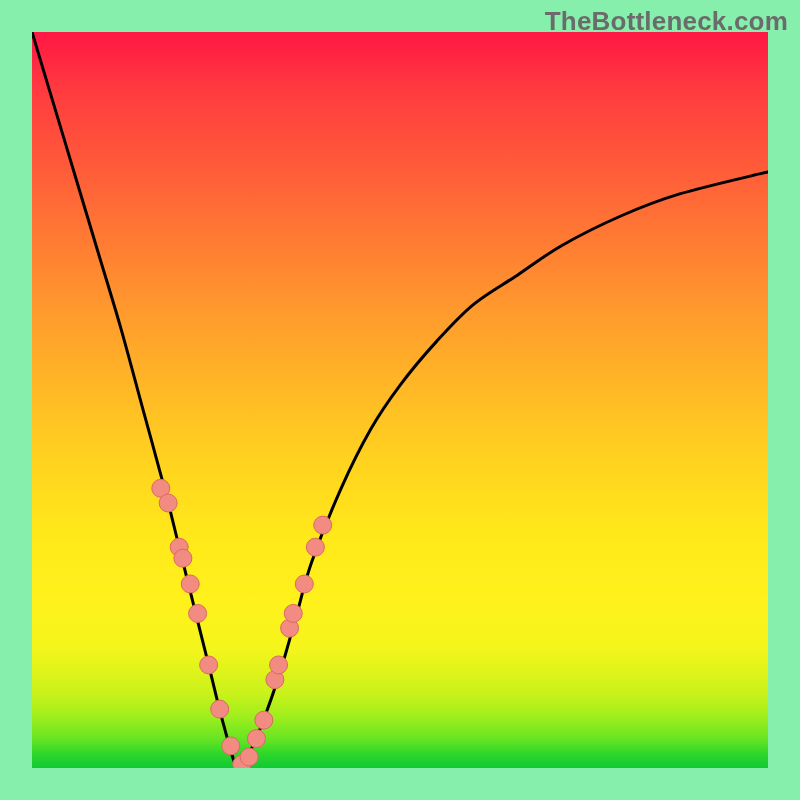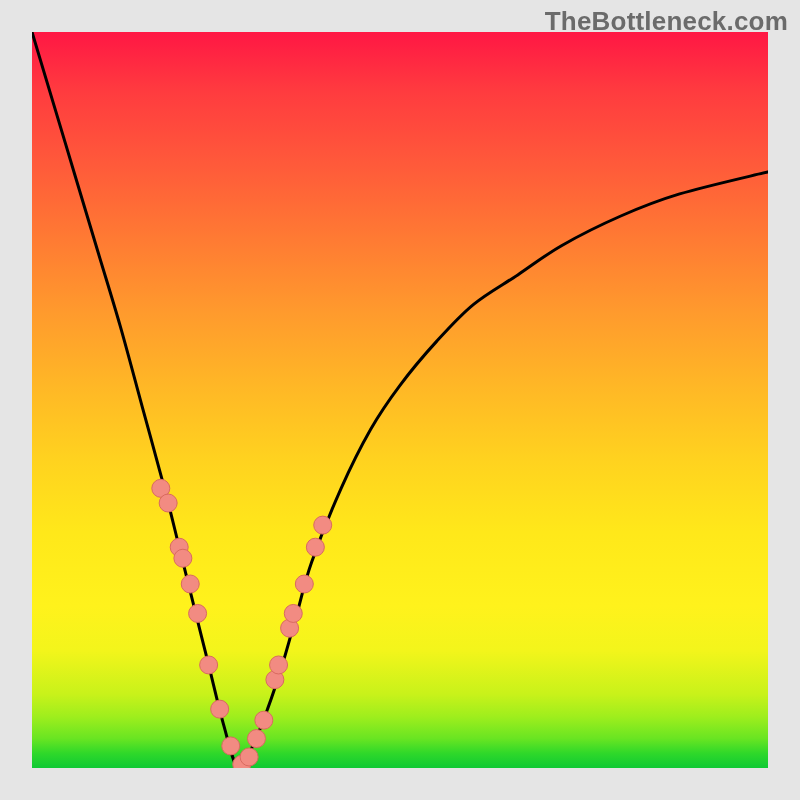--- a/index.html
+++ b/index.html
@@ -8,21 +8,21 @@
     width: 800px;
     height: 800px;
     overflow: hidden;
     background: #000;
     font-family: Arial, Helvetica, sans-serif;
   }
   .frame {
     position: relative;
     width: 800px;
     height: 800px;
-    background: #e5e5e5;
+    background: #86efac;
     text-align: center;
   }
   .plot {
     position: absolute;
     left: 32px;
     top: 32px;
     width: 736px;
     height: 736px;
     background: linear-gradient(to bottom,
       #ff1744 0%,

